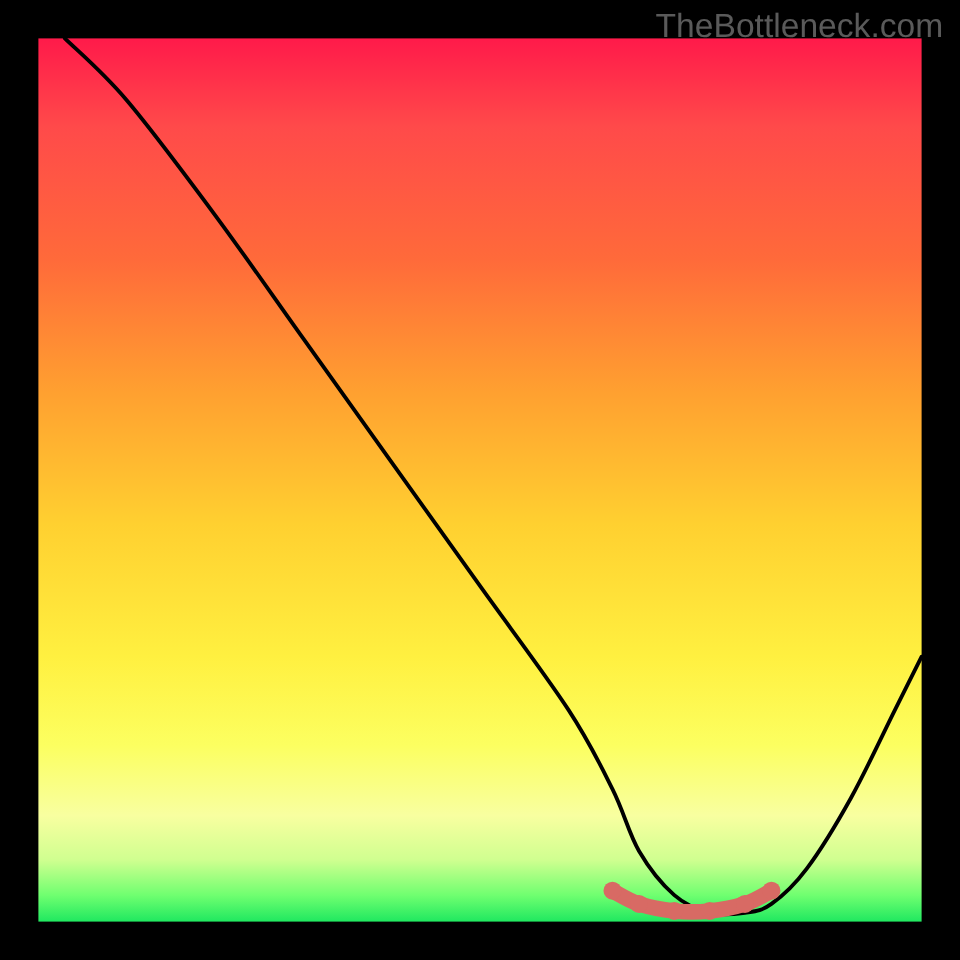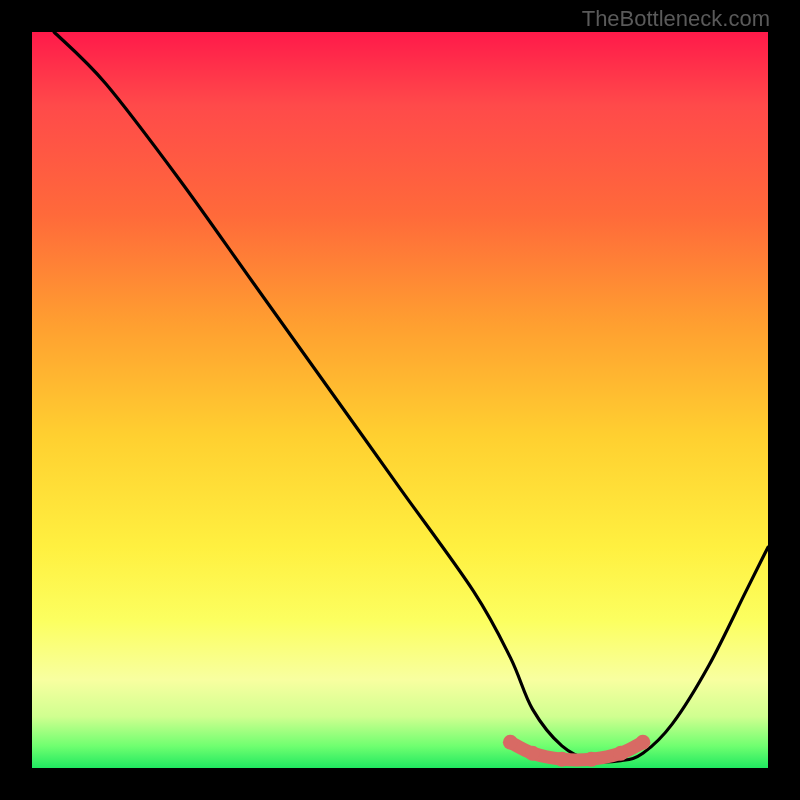--- a/index.html
+++ b/index.html
@@ -7,23 +7,23 @@
     padding: 0;
     width: 800px;
     height: 800px;
     background: #000;
     position: relative;
     font-family: Arial, sans-serif;
   }
   .watermark {
     position: absolute;
     top: 6px;
-    right: 30px;
+    right: 14px;
     color: #5a5a5a;
-    font-size: 22px;
+    font-size: 28px;
     font-weight: 500;
     z-index: 10;
   }
   .plot-area {
     position: absolute;
     left: 32px;
     top: 32px;
     width: 736px;
     height: 736px;
     background: linear-gradient(to bottom,

